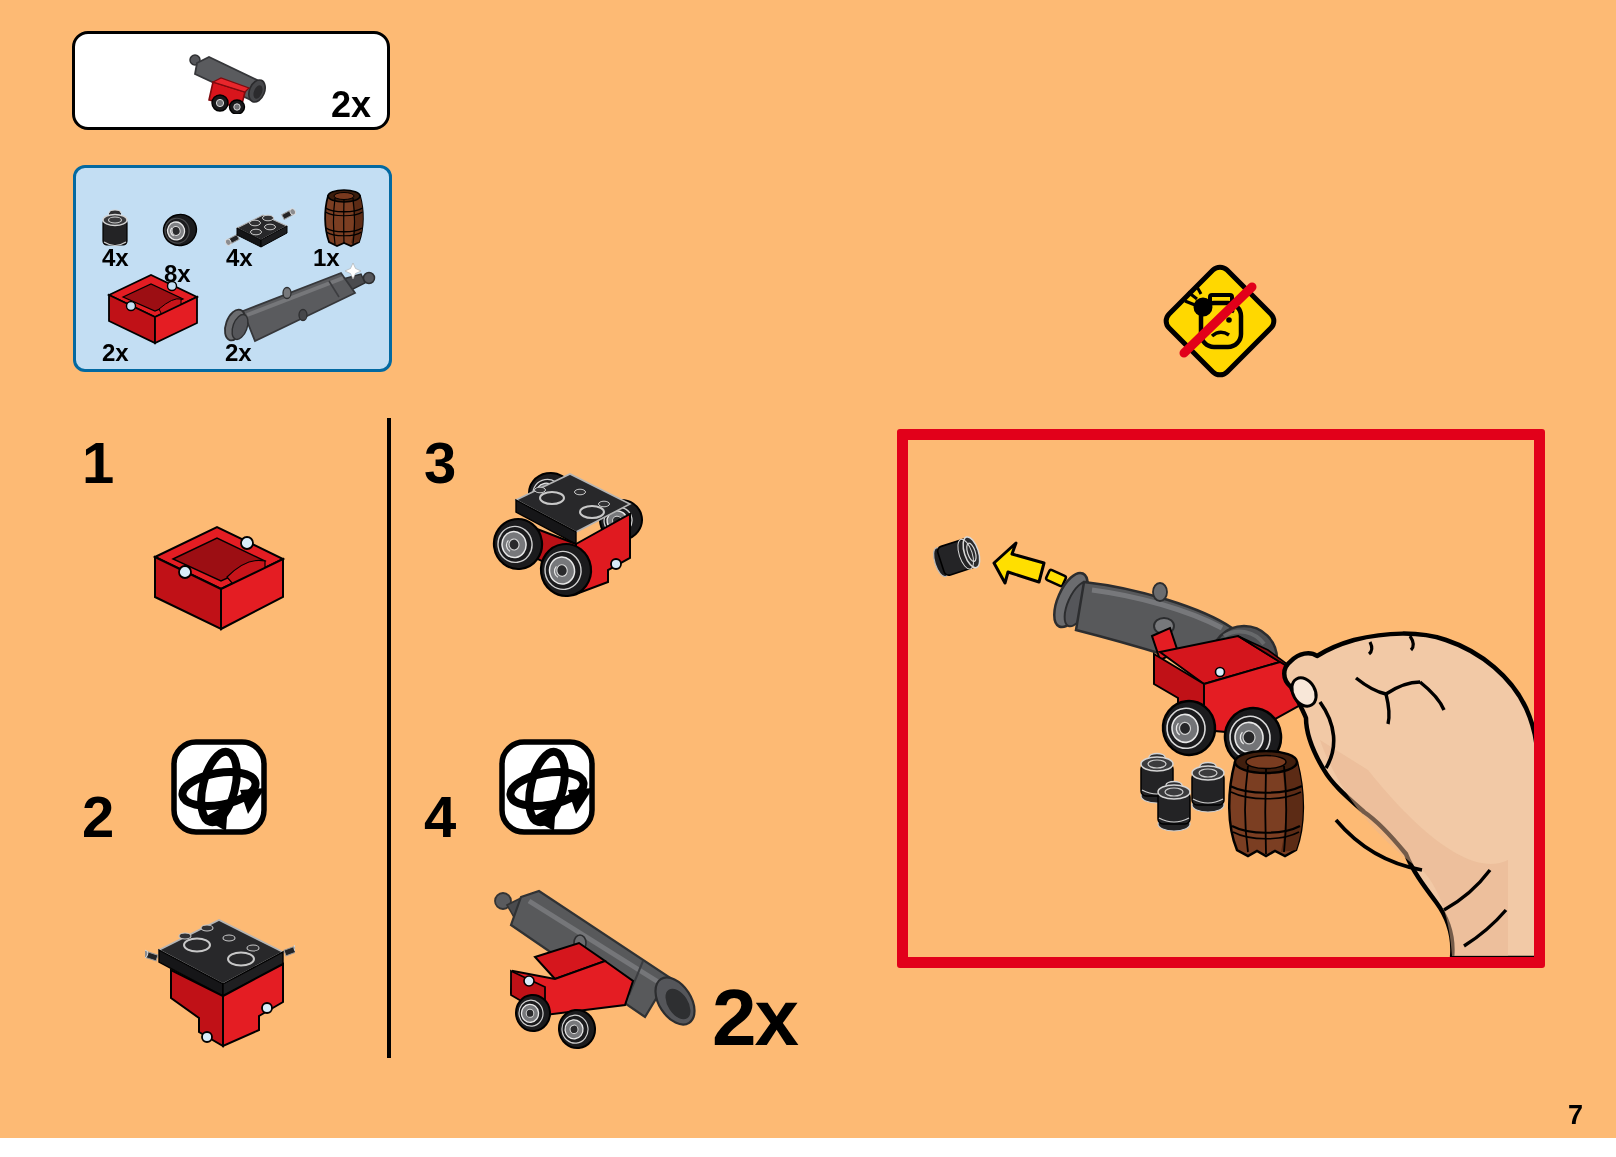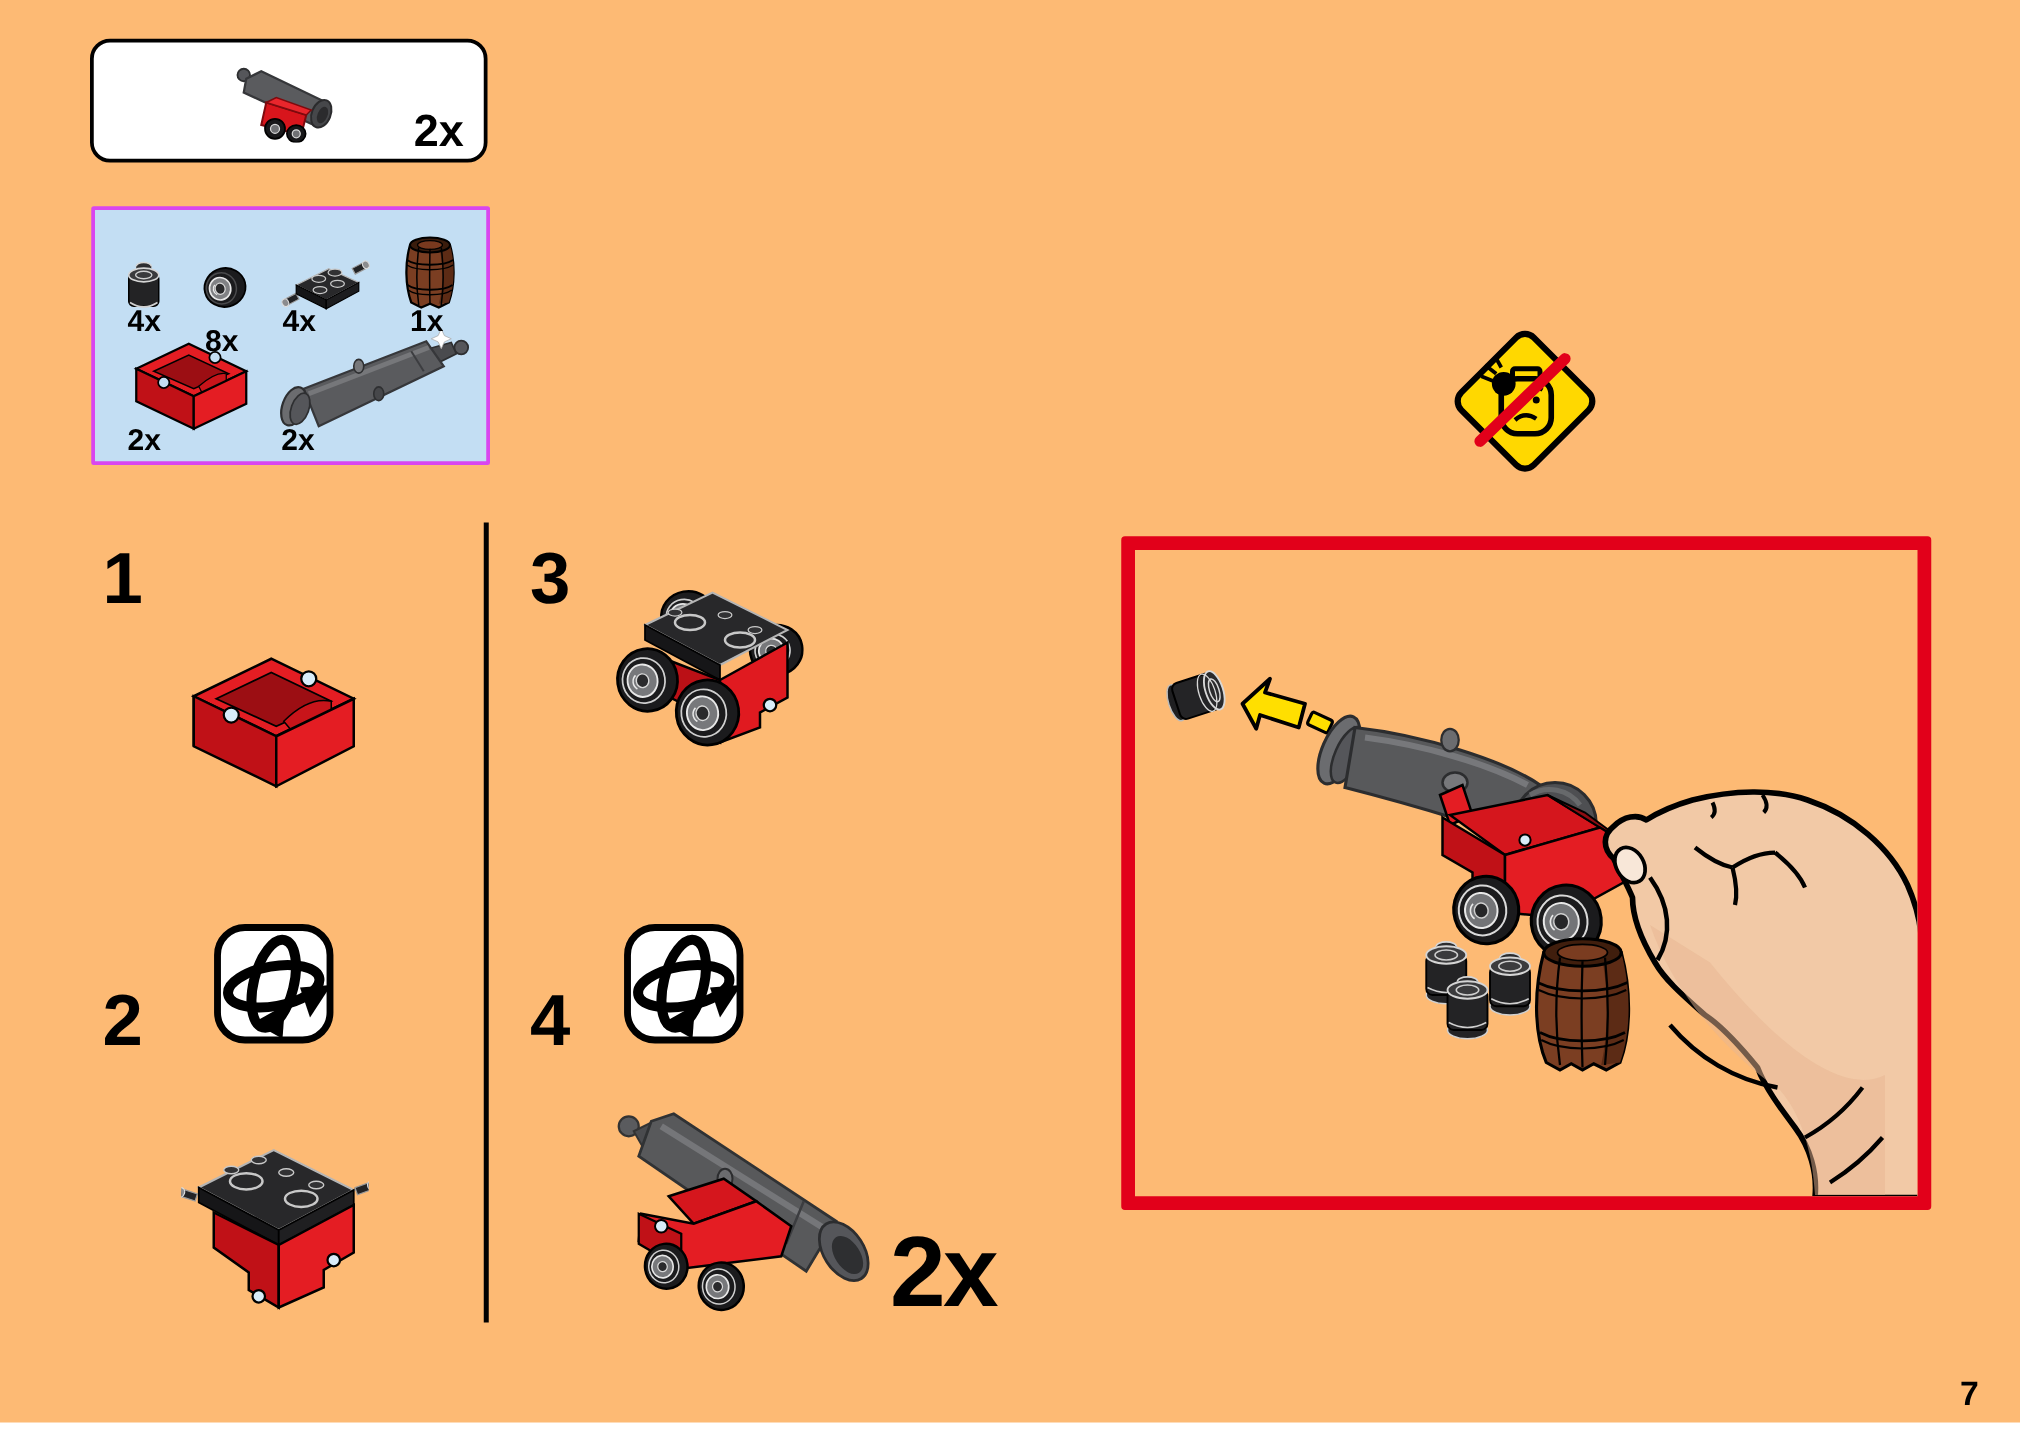--- a/index.html
+++ b/index.html
@@ -17,21 +17,21 @@
   .result-box{
     left:72px;top:31px;width:318px;height:99px;
     background:#ffffff;border:3px solid #000;border-radius:16px;
     box-sizing:border-box;
   }
   .result-qty{position:absolute;right:16px;top:50px;font-size:36px;}
 
   
   .parts-box{
     left:73px;top:165px;width:319px;height:207px;
-    background:#c3def3;border:3px solid #d946ef;border-radius:2px;
+    background:#c3def3;border:3px solid #0369a1;border-radius:12px;
     box-sizing:border-box;
   }
   .part-qty{position:absolute;font-size:24px;}
 
   .divider{left:387px;top:418px;width:4px;height:640px;background:#000;}
 
   .step-num{font-size:58px;font-weight:bold;color:#000;line-height:1;}
   .qty-xl{left:712px;top:978px;font-size:80px;font-weight:bold;color:#000;letter-spacing:-2px;line-height:1;}
 
   
@@ -135,21 +135,21 @@
       <ellipse cx="64" cy="30" rx="4" ry="5.5" fill="#77787b" stroke="#2e2f31" stroke-width="1.3"></ellipse>
       <ellipse cx="80" cy="52" rx="4" ry="5.5" fill="#46474a" stroke="#2e2f31" stroke-width="1.3"></ellipse>
       <ellipse cx="12" cy="62" rx="9" ry="16" transform="rotate(20 12 62)" fill="#6b6c6f" stroke="#2e2f31" stroke-width="1.8"></ellipse>
       <ellipse cx="17" cy="64" rx="7" ry="13" transform="rotate(20 17 64)" fill="#55565a" stroke="#2e2f31" stroke-width="1.4"></ellipse>
       <path d="M130,0 l2.5,5.5 5.5,2.5 -5.5,2.5 -2.5,5.5 -2.5,-5.5 -5.5,-2.5 5.5,-2.5 z" fill="#fff" stroke="#aaa" stroke-width="0.6"></path>
     </svg>
 
     <span class="qty part-qty" style="left:26px;top:76px">4x</span>
     <span class="qty part-qty" style="left:88px;top:92px">8x</span>
     <span class="qty part-qty" style="left:150px;top:76px">4x</span>
-    <span class="qty part-qty" style="left:252px;top:76px">1x</span>
+    <span class="qty part-qty" style="left:237px;top:76px">1x</span>
     <span class="qty part-qty" style="left:26px;top:171px">2x</span>
     <span class="qty part-qty" style="left:149px;top:171px">2x</span>
   </div>
 
   <svg class="abs" style="left:1155px;top:251px" width="130" height="146" viewBox="0 0 130 146">
     <rect x="24" y="29" width="82" height="82" rx="10" transform="rotate(45 65 70)" fill="#ffd800" stroke="#000" stroke-width="5"></rect>
     <line x1="30" y1="50" x2="40" y2="54" stroke="#000" stroke-width="3"></line>
     <line x1="33" y1="41" x2="42" y2="48" stroke="#000" stroke-width="3"></line>
     <line x1="41" y1="34" x2="46" y2="43" stroke="#000" stroke-width="3"></line>
     <rect x="55" y="44" width="22" height="10" rx="2" fill="#ffd800" stroke="#000" stroke-width="4"></rect>

